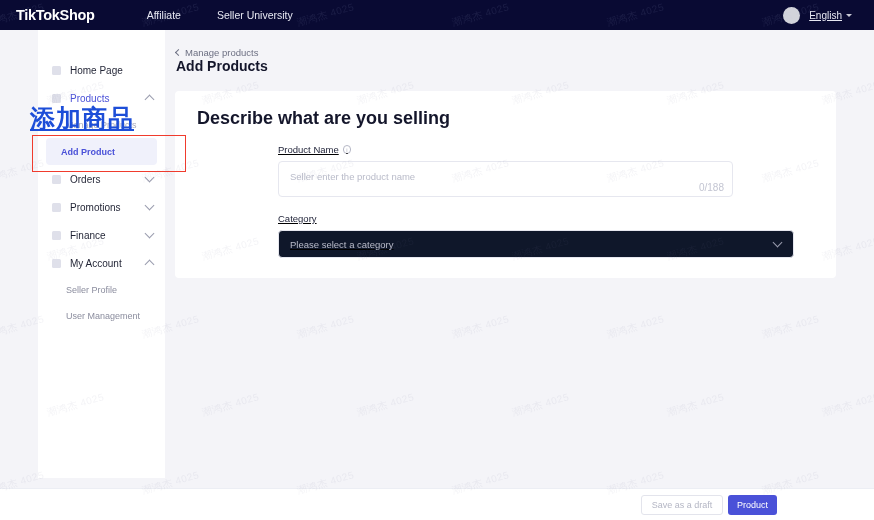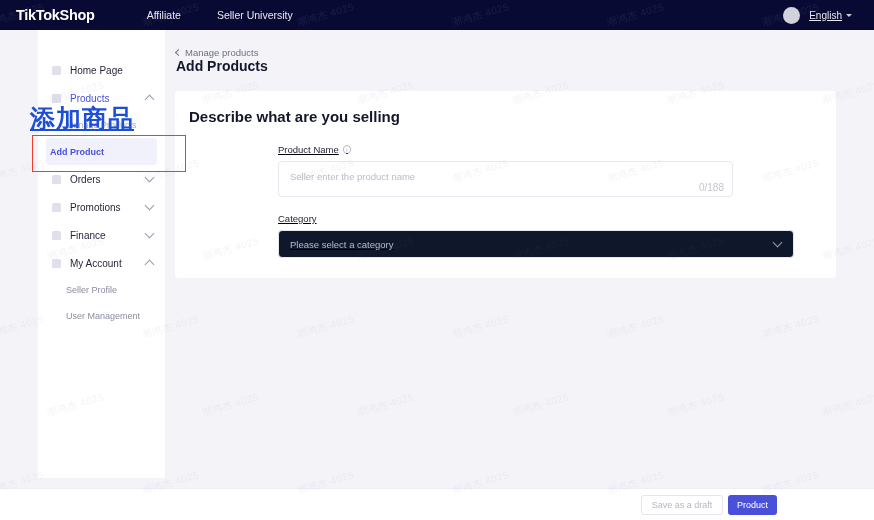--- a/index.html
+++ b/index.html
@@ -149,21 +149,21 @@
     align-items: center;
     padding-left: 28px;
     font-size: 9px;
     color: #8b8d9e;
     white-space: nowrap;
   }
   .sub-item.sel {
     background: #f0f1fb;
     border-radius: 4px;
     margin: 0 8px;
-    padding-left: 4px;
+    padding-left: 15px;
     color: #4a51d8;
     font-weight: bold;
     height: 27px;
   }
   .sub-item.obscured { color: #a9abbb; }
 
   
   .redbox {
     position: absolute;
     left: 32px;  top: 135px;
@@ -219,22 +219,22 @@
   .card {
     position: absolute;
     left: 10px; top: 61px;
     width: 661px;
     height: 187px;
     background: #ffffff;
     border-radius: 4px;
   }
   .card-title {
     position: absolute;
-    left: 14px; top: 17px;
-    font-size: 15px;
+    left: 22px; top: 17px;
+    font-size: 18px;
     font-weight: bold;
     color: #14162b;
   }
 
   .field { position: absolute; left: 103px; text-decoration: underline; }
   .field-label {
     font-size: 9.5px;
     color: #22253a;
     display: flex;
     align-items: center;

